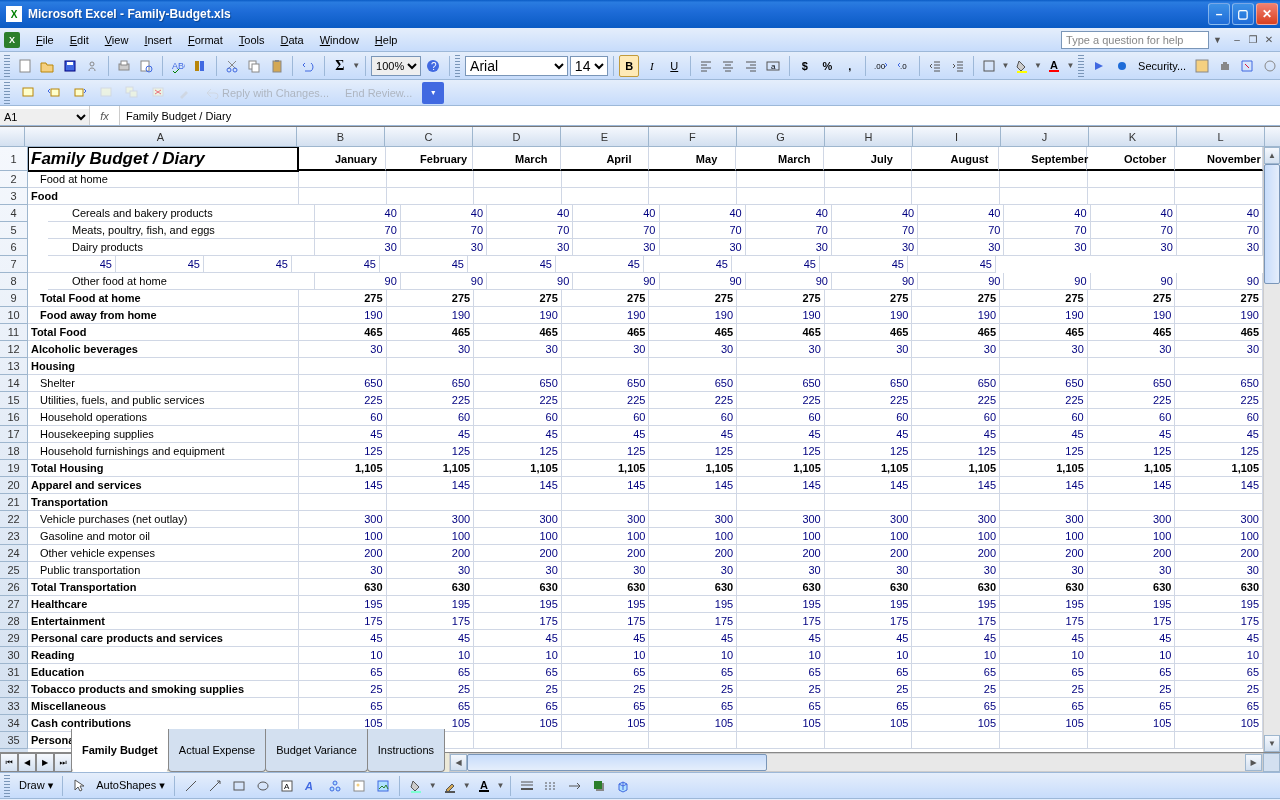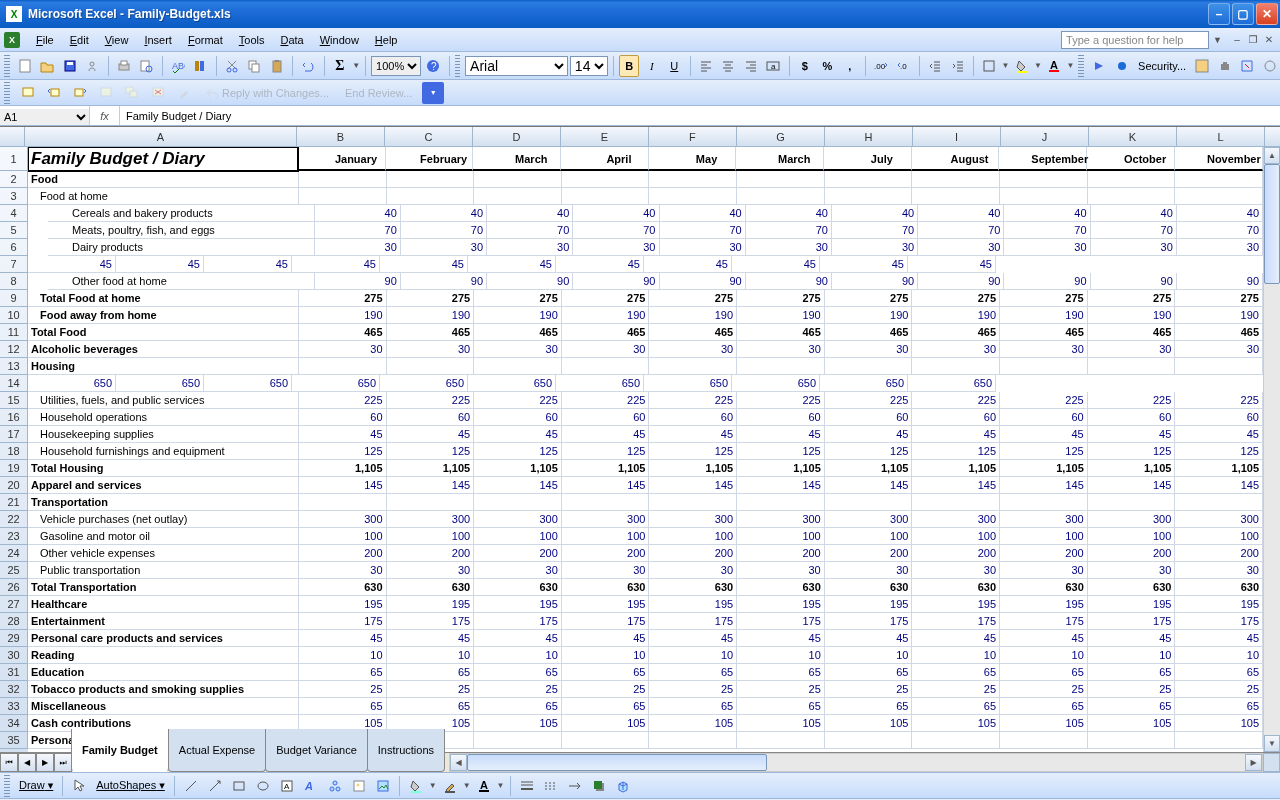--- a/index.html
+++ b/index.html
@@ -81,21 +81,21 @@
 .sheet-tab { background: white; border: 1px solid #888; border-top: none; padding: 15px 10px; font-size: 11px; margin-left: -1px; cursor:pointer; position:relative; border-radius: 0 0 4px 4px; }
 .sheet-tab.active { background: white; font-weight: bold; border-bottom: 1px solid white; z-index:1; }
 .sheet-tab.inactive { background: #d3e0f0; }
 .hscroll { flex: 1; display: flex; align-items: center; background: #e8e8e8; border: 1px solid #ccc; margin-left: 4px; }
 .hscroll .arrow { width: 17px; height: 17px; background: linear-gradient(to bottom, #f5f8fd, #d3e0f0); border: 1px solid #9eb6ce; display:flex;align-items:center;justify-content:center;font-size:8px;color:#555; }
 .hscroll .track { flex: 1; position: relative; height: 17px; }
 .hscroll .thumb { position:absolute; left:0; height:100%; width:300px; background: linear-gradient(to bottom, #c7dcfb, #e5eefb); border:1px solid #7a96b8; border-radius:2px; }
 
 
 .drawbar { background: linear-gradient(to bottom, #e5eefb, #c7dcfb); height: 26px; display: flex; align-items: center; padding-left: 4px; border-top: 1px solid #9db8d8; gap: 2px; }
-.drawbar .label { padding: 0 4px; text-decoration: underline; }
+.drawbar .label { padding: 0 4px; }
 
 
 .statusbar { background: linear-gradient(to bottom, #e5eefb, #c7dcfb); height: 22px; display: flex; align-items: center; padding-left: 8px; border-top: 1px solid #9db8d8; color: #333; }
 
 
 .w-A { width: 272px; }
 .w-num { width: 88px; }
 
 svg { display: block; }
 </style>
@@ -472,35 +472,35 @@
           <div class="cell month-h w-num">April</div>
           <div class="cell month-h w-num">May</div>
           <div class="cell month-h w-num">March</div>
           <div class="cell month-h w-num">July</div>
           <div class="cell month-h w-num">August</div>
           <div class="cell month-h w-num">September</div>
           <div class="cell month-h w-num">October</div>
           <div class="cell month-h w-num">November</div>
         </div>
         <div class="cell-row">
+          <div class="cell label w-A indent1">Food at home</div>
+          <div class="cell w-num"></div>
+          <div class="cell w-num"></div>
+          <div class="cell w-num"></div>
+          <div class="cell w-num"></div>
+          <div class="cell w-num"></div>
+          <div class="cell w-num"></div>
+          <div class="cell w-num"></div>
+          <div class="cell w-num"></div>
+          <div class="cell w-num"></div>
+          <div class="cell w-num"></div>
+          <div class="cell w-num"></div>
+        </div>
+        <div class="cell-row">
           <div class="cell label w-A bold">Food</div>
-          <div class="cell w-num"></div>
-          <div class="cell w-num"></div>
-          <div class="cell w-num"></div>
-          <div class="cell w-num"></div>
-          <div class="cell w-num"></div>
-          <div class="cell w-num"></div>
-          <div class="cell w-num"></div>
-          <div class="cell w-num"></div>
-          <div class="cell w-num"></div>
-          <div class="cell w-num"></div>
-          <div class="cell w-num"></div>
-        </div>
-        <div class="cell-row">
-          <div class="cell label w-A indent1">Food at home</div>
           <div class="cell w-num"></div>
           <div class="cell w-num"></div>
           <div class="cell w-num"></div>
           <div class="cell w-num"></div>
           <div class="cell w-num"></div>
           <div class="cell w-num"></div>
           <div class="cell w-num"></div>
           <div class="cell w-num"></div>
           <div class="cell w-num"></div>
           <div class="cell w-num"></div>
@@ -639,20 +639,21 @@
           <div class="cell w-num"></div>
           <div class="cell w-num"></div>
           <div class="cell w-num"></div>
           <div class="cell w-num"></div>
           <div class="cell w-num"></div>
           <div class="cell w-num"></div>
           <div class="cell w-num"></div>
           <div class="cell w-num"></div>
         </div>
         <div class="cell-row">
+          <div class="cell label w-A indent1">Shelter</div>
           <div class="cell w-num num">650</div>
           <div class="cell w-num num">650</div>
           <div class="cell w-num num">650</div>
           <div class="cell w-num num">650</div>
           <div class="cell w-num num">650</div>
           <div class="cell w-num num">650</div>
           <div class="cell w-num num">650</div>
           <div class="cell w-num num">650</div>
           <div class="cell w-num num">650</div>
           <div class="cell w-num num">650</div>

